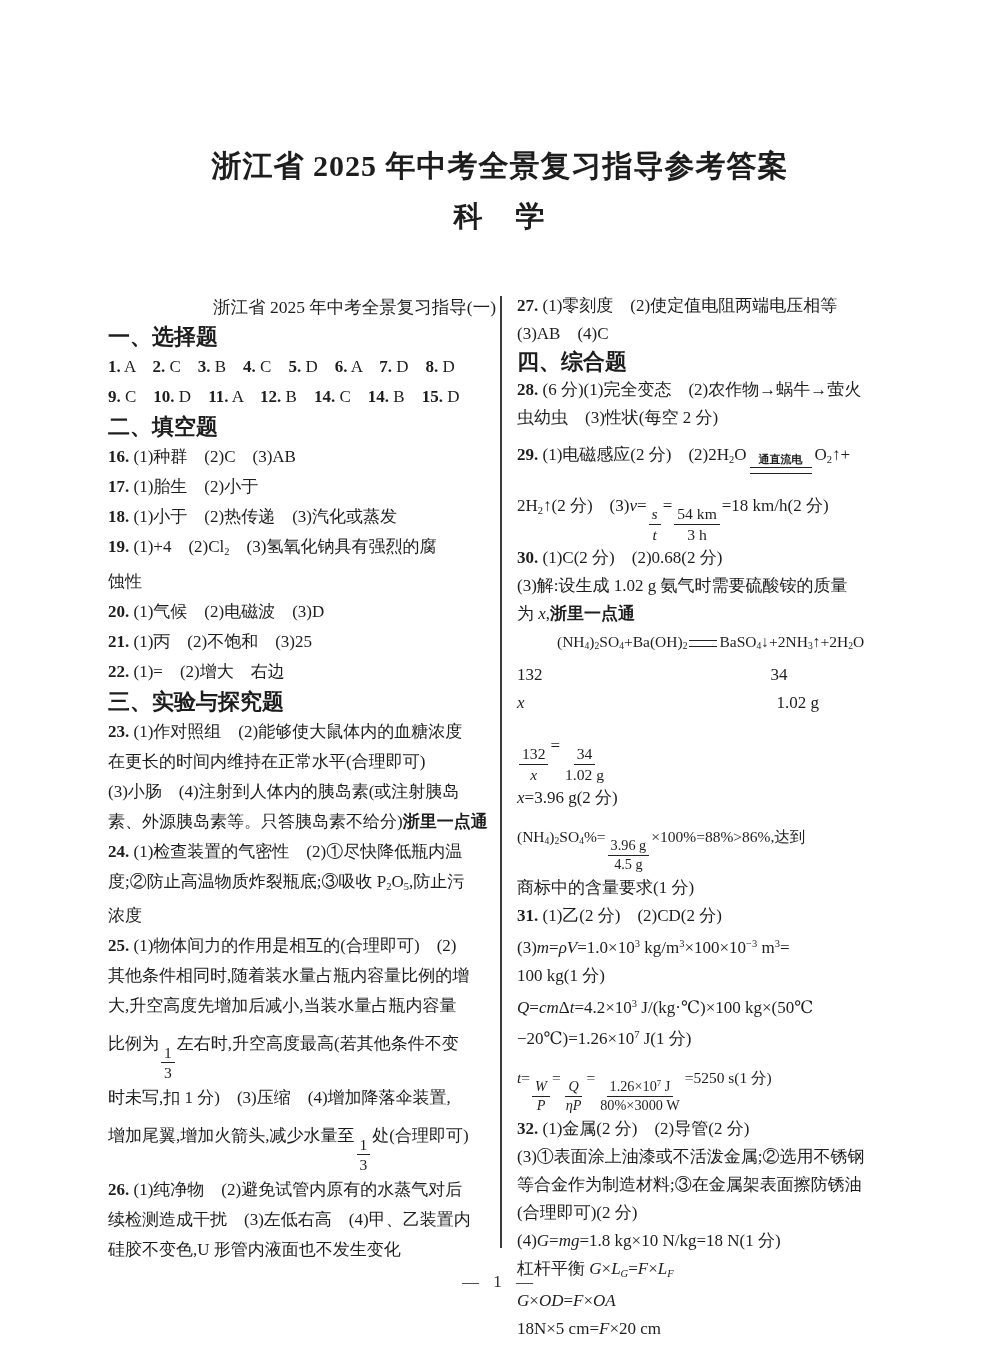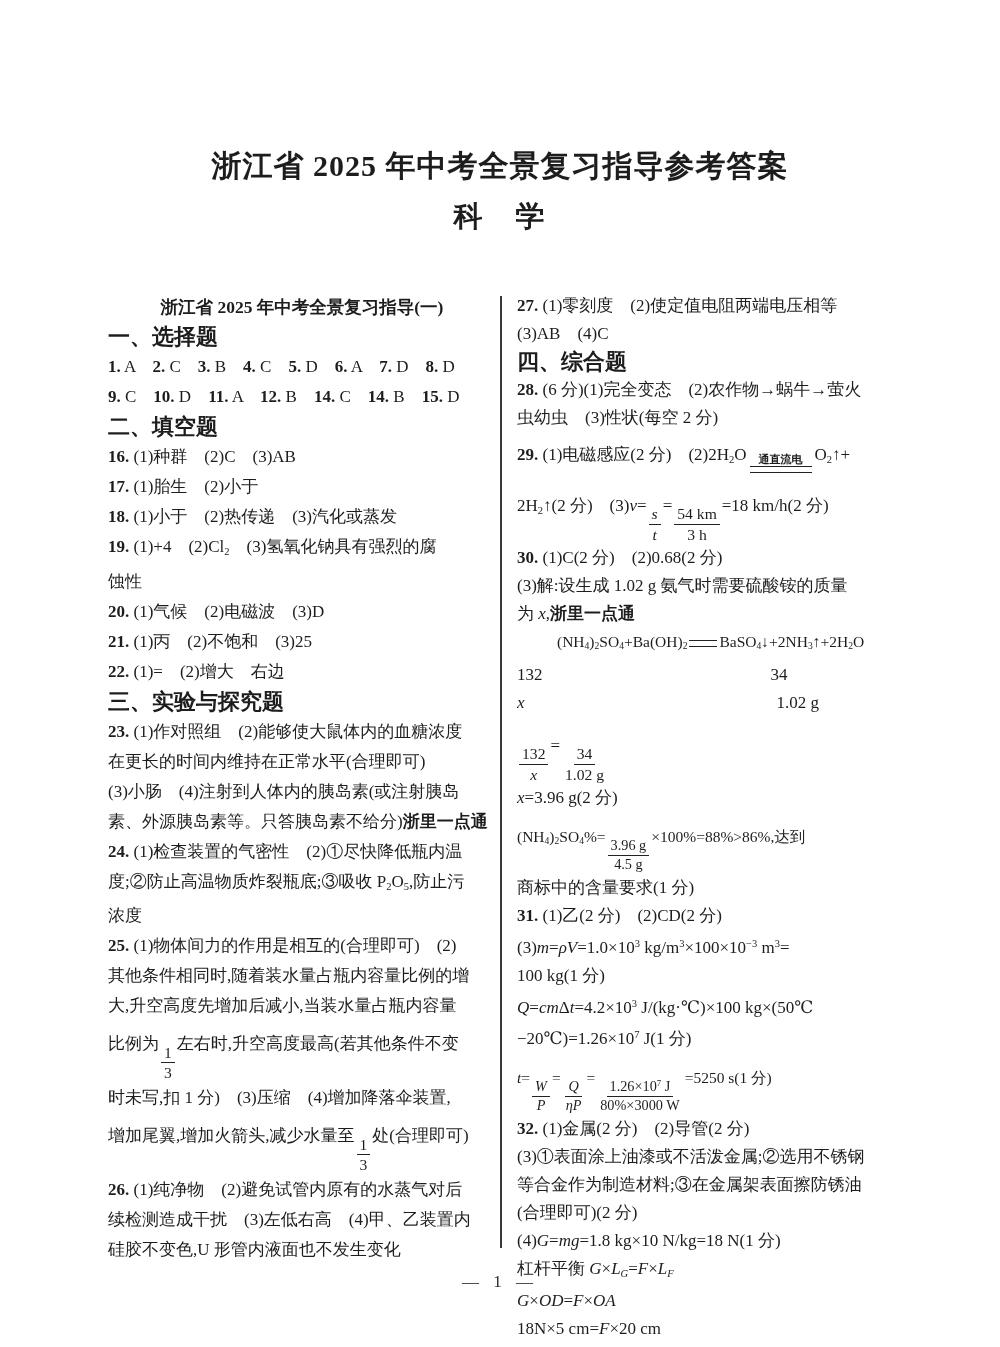--- a/index.html
+++ b/index.html
@@ -14,21 +14,21 @@
     font-size:29px;font-weight:bold;letter-spacing:2px;}
   .col{position:absolute;top:292px;}
   .col-left{left:108px;width:388px;}
   .col-right{left:517px;width:398px;}
   .divider{position:absolute;left:500px;top:296px;width:2px;height:952px;background:#3a3a3a;}
   .footer{position:absolute;top:1272px;left:0;width:100%;text-align:center;
     font-size:17px;letter-spacing:5px;color:#2e2e2e;}
 
   .line{font-size:17px;line-height:30px;white-space:nowrap;}
   .col-right .line{line-height:28px;}
-  .line.head{text-align:center;font-weight:bold;font-size:17.5px;}
+  .line.head{text-align:right;font-weight:normal;font-size:17.5px;}
   .line.sec{font-weight:bold;font-size:22px;
     font-family:"Liberation Sans","DejaVu Sans",sans-serif;}
   .line.tall{line-height:46px;}
   .col-right .line.tall{line-height:46px;}
   .line.eqbig{line-height:58px;}
   .line.tallsm{line-height:50px;font-size:15.5px;}
   .line.chem{font-size:15.5px;margin-left:40px;}
 
   .b{font-weight:bold;}
   .i{font-style:italic;}
@@ -37,21 +37,21 @@
   .wm{font-weight:bold;font-family:"Liberation Sans","DejaVu Sans",sans-serif;}
 
   .frac{display:inline-flex;flex-direction:column;align-items:center;
     vertical-align:-0.55em;line-height:1.25;font-size:0.92em;margin:0 2px;text-align:center;}
   .frac .fn{border-bottom:1.5px solid #222;padding:0 3px;}
   .frac .fd{padding:0 3px;}
 
   .cond{display:inline-flex;flex-direction:column;align-items:center;
     vertical-align:-0.2em;margin:0 3px;}
   .cond .ct{font-size:11px;line-height:13px;font-weight:bold;
-    font-family:Liberation Serif, serif;}
+    font-family:Liberation Mono, monospace;}
   .cond .cl{align-self:stretch;min-width:62px;height:5px;
     border-top:1.5px solid #222;border-bottom:1.5px solid #222;}
 
   .deq{display:inline-block;width:28px;height:5px;vertical-align:middle;
     border-top:1.5px solid #222;border-bottom:1.5px solid #222;margin:0 2px;}
   .gap{display:inline-block;}
 </style>
 </head>
 <body>
 

